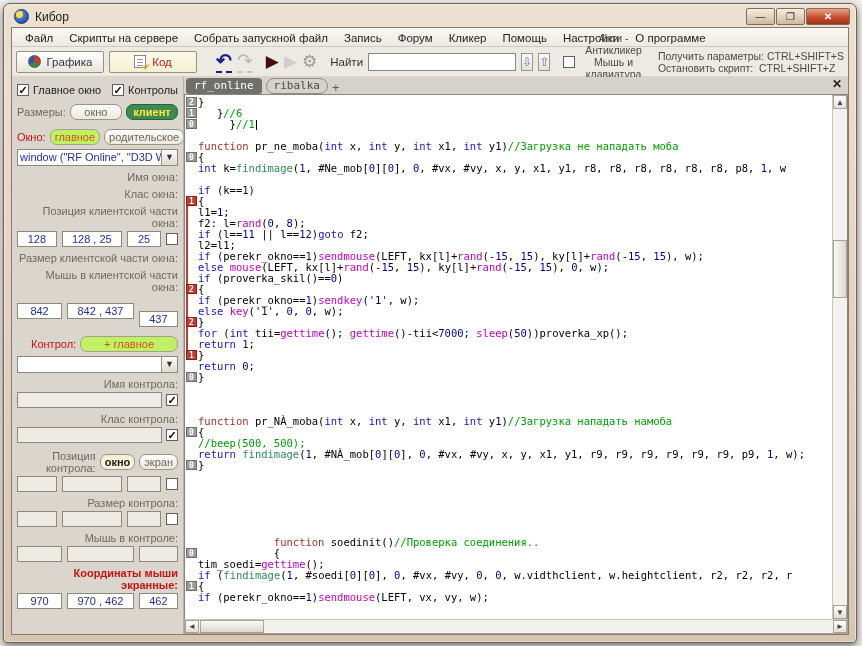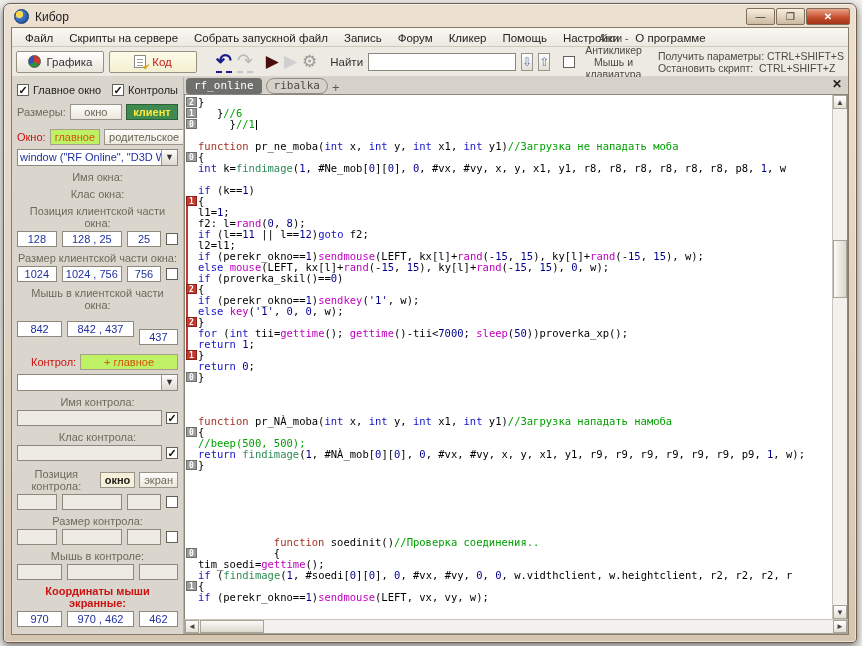--- a/index.html
+++ b/index.html
@@ -63,24 +63,24 @@
   .tb-keys { font-size:10.5px; color:#4c4a42; line-height:12px; margin-left:10px; }
   .tb-keys span { white-space:nowrap; }
 
   
   .content { flex:1; display:flex; overflow:hidden; }
 
   
   .sidebar { width:172px; background:#dad6cd; border-right:1px solid #b8b2a6; padding:4px 5px 2px 5px;
     display:flex; flex-direction:column; overflow:hidden; font-size:11px; }
   .sb-row { display:flex; align-items:center; gap:4px; margin-top:2px; }
-  .sb-label { color:#6e6a5d; text-align:center; margin-top:5px; }
+  .sb-label { color:#6e6a5d; text-align:right; margin-top:5px; }
   .sb-label.red { color:#cc1111; }
   .sb-label.red.bold { font-weight:bold; }
-  .sb-btn { border:1px solid #9a958a; border-radius:0; background:linear-gradient(#fdfdfb,#ecE8dd);
+  .sb-btn { border:1px solid #9a958a; border-radius:7px; background:linear-gradient(#fdfdfb,#ecE8dd);
     font-size:11px; color:#6a675c; text-align:center; padding:1px 4px; }
   .sb-btn.green { background:#3f8a50; color:#ffe93d; font-weight:bold; border-color:#2c6138; }
   .sb-btn.orange { background:#bef264; color:#cf5510; border-color:#a79f8b; }
   .sb-btn.dark { background:#f6f0da; color:#22211c; font-weight:bold; }
   .sb-field { height:16px; border:1px solid #8d897d; background:#fff; color:#20309c;
     font-size:11px; text-align:center; line-height:14px; overflow:hidden; white-space:nowrap; }
   .sb-field.empty { background:#edebe4; }
   .sb-field.left { text-align:left; padding-left:3px; }
   .combo { display:flex; height:17px; border:1px solid #8d897d; background:#fff; margin-top:4px; }
   .combo .val { flex:1; color:#20309c; font-size:11px; line-height:15px; padding-left:2px; overflow:hidden; white-space:nowrap; }
@@ -228,26 +228,20 @@
 
         <div class="sb-label">Позиция клиентской части окна:</div>
         <div class="triple">
           <span class="sb-field t1">128</span>
           <span class="sb-field t2">128 , 25</span>
           <span class="sb-field t3">25</span>
           <span class="cb"></span>
         </div>
 
         <div class="sb-label">Размер клиентской части окна:</div>
-        <div class="triple">
-          <span class="sb-field t1">1024</span>
-          <span class="sb-field t2">1024 , 756</span>
-          <span class="sb-field t3">756</span>
-          <span class="cb"></span>
-        </div>
 
         <div class="sb-label">Мышь в клиентской части окна:</div>
         <div class="triple">
           <span class="sb-field t1" style="width:46px;">842</span>
           <span class="sb-field t2" style="width:68px;">842 , 437</span>
           <span class="sb-field t3" style="width:40px;margin-top:16px;">437</span>
         </div>
 
         <div class="sb-row" style="margin-top:9px;">
           <span class="sb-label red" style="margin-top:0; margin-left:14px;">Контрол:</span>

